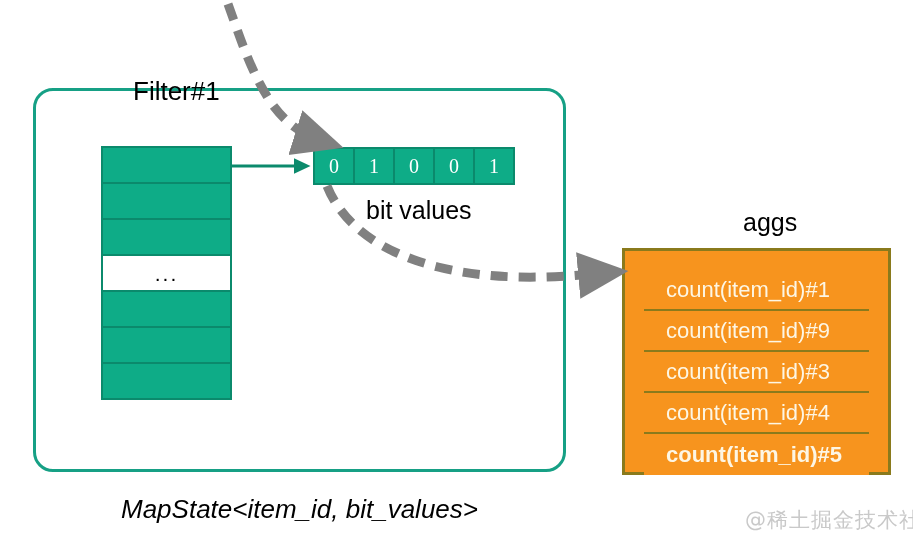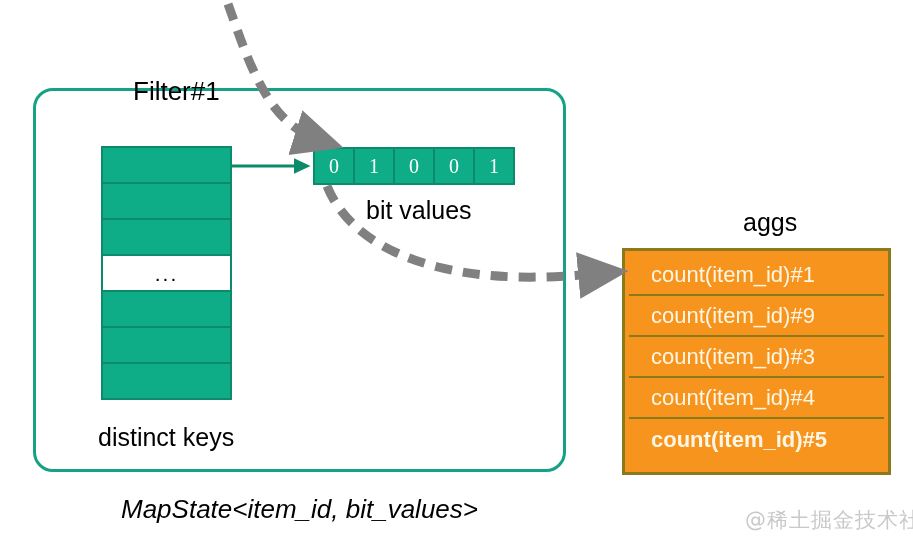--- a/index.html
+++ b/index.html
@@ -51,21 +51,21 @@
   .lbl-bitvalues{left:366px;top:188px;font-size:25px;margin-top:8px;}
   .lbl-distinctkeys{left:98px;top:423px;font-size:25px;}
   .lbl-mapstate{left:121px;top:494px;font-size:26px;font-style:italic;}
   .lbl-aggs{left:725px;top:208px;font-size:25px;margin-left:18px;}
   .lbl-valuestate{left:641px;top:494px;font-size:26px;}
 
   
   .aggs-box{
     position:absolute;left:622px;top:248px;width:269px;height:227px;
     box-sizing:border-box;border:3px solid #8a7a1c;background:#f7941e;
-    padding:4px;
+    padding:19px;
   }
   .agg-row{
     height:41px;box-sizing:border-box;background:#f7941e;
     border-bottom:2px solid #8a7a1c;
     display:flex;align-items:center;
     color:#fdf6e4;font-size:22px;padding-left:22px;
   }
   .agg-row:last-child{border-bottom:none;font-weight:bold;}
 
   
@@ -103,21 +103,20 @@
   <div class="aggs-box">
     <div class="agg-row">count(item_id)#1</div>
     <div class="agg-row">count(item_id)#9</div>
     <div class="agg-row">count(item_id)#3</div>
     <div class="agg-row">count(item_id)#4</div>
     <div class="agg-row">count(item_id)#5</div>
   </div>
 
   <div class="lbl lbl-filter">Filter#1</div>
   <div class="lbl lbl-bitvalues">bit values</div>
-  <div class="lbl lbl-distinctkeys">distinct keys</div>
   <div class="lbl lbl-mapstate">MapState&lt;item_id, bit_values&gt;</div>
   <div class="lbl lbl-aggs">aggs</div>
 
   <svg id="vector" viewBox="0 0 913 538">
     <defs>
       <marker id="grayhead" markerWidth="6" markerHeight="6" refX="3.1" refY="3" orient="auto" markerUnits="strokeWidth">
         <path d="M0,0.4 L5.6,3 L0,5.6 z" fill="#808080"></path>
       </marker>
       <marker id="tealhead" markerWidth="6" markerHeight="6" refX="3.1" refY="3" orient="auto" markerUnits="strokeWidth">
         <path d="M0,0.4 L5.6,3 L0,5.6 z" fill="#0b8a6c"></path>

